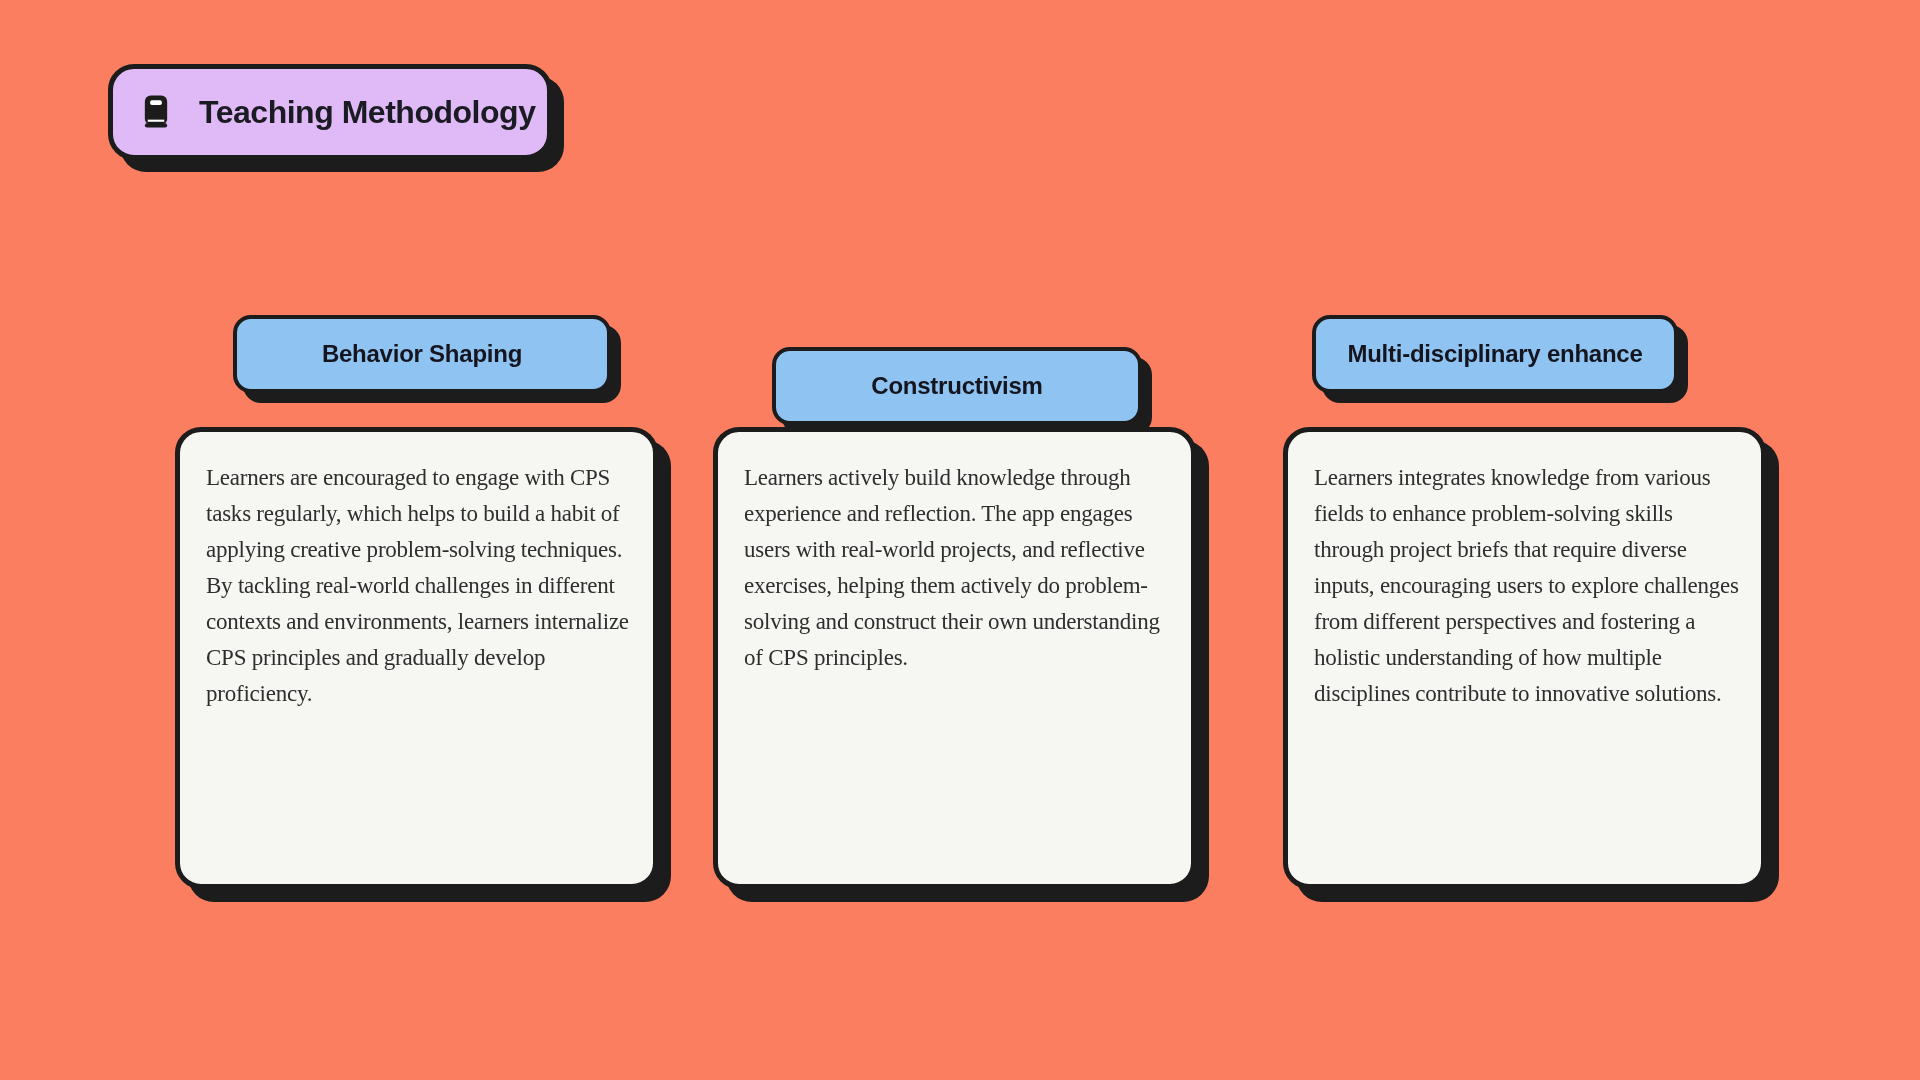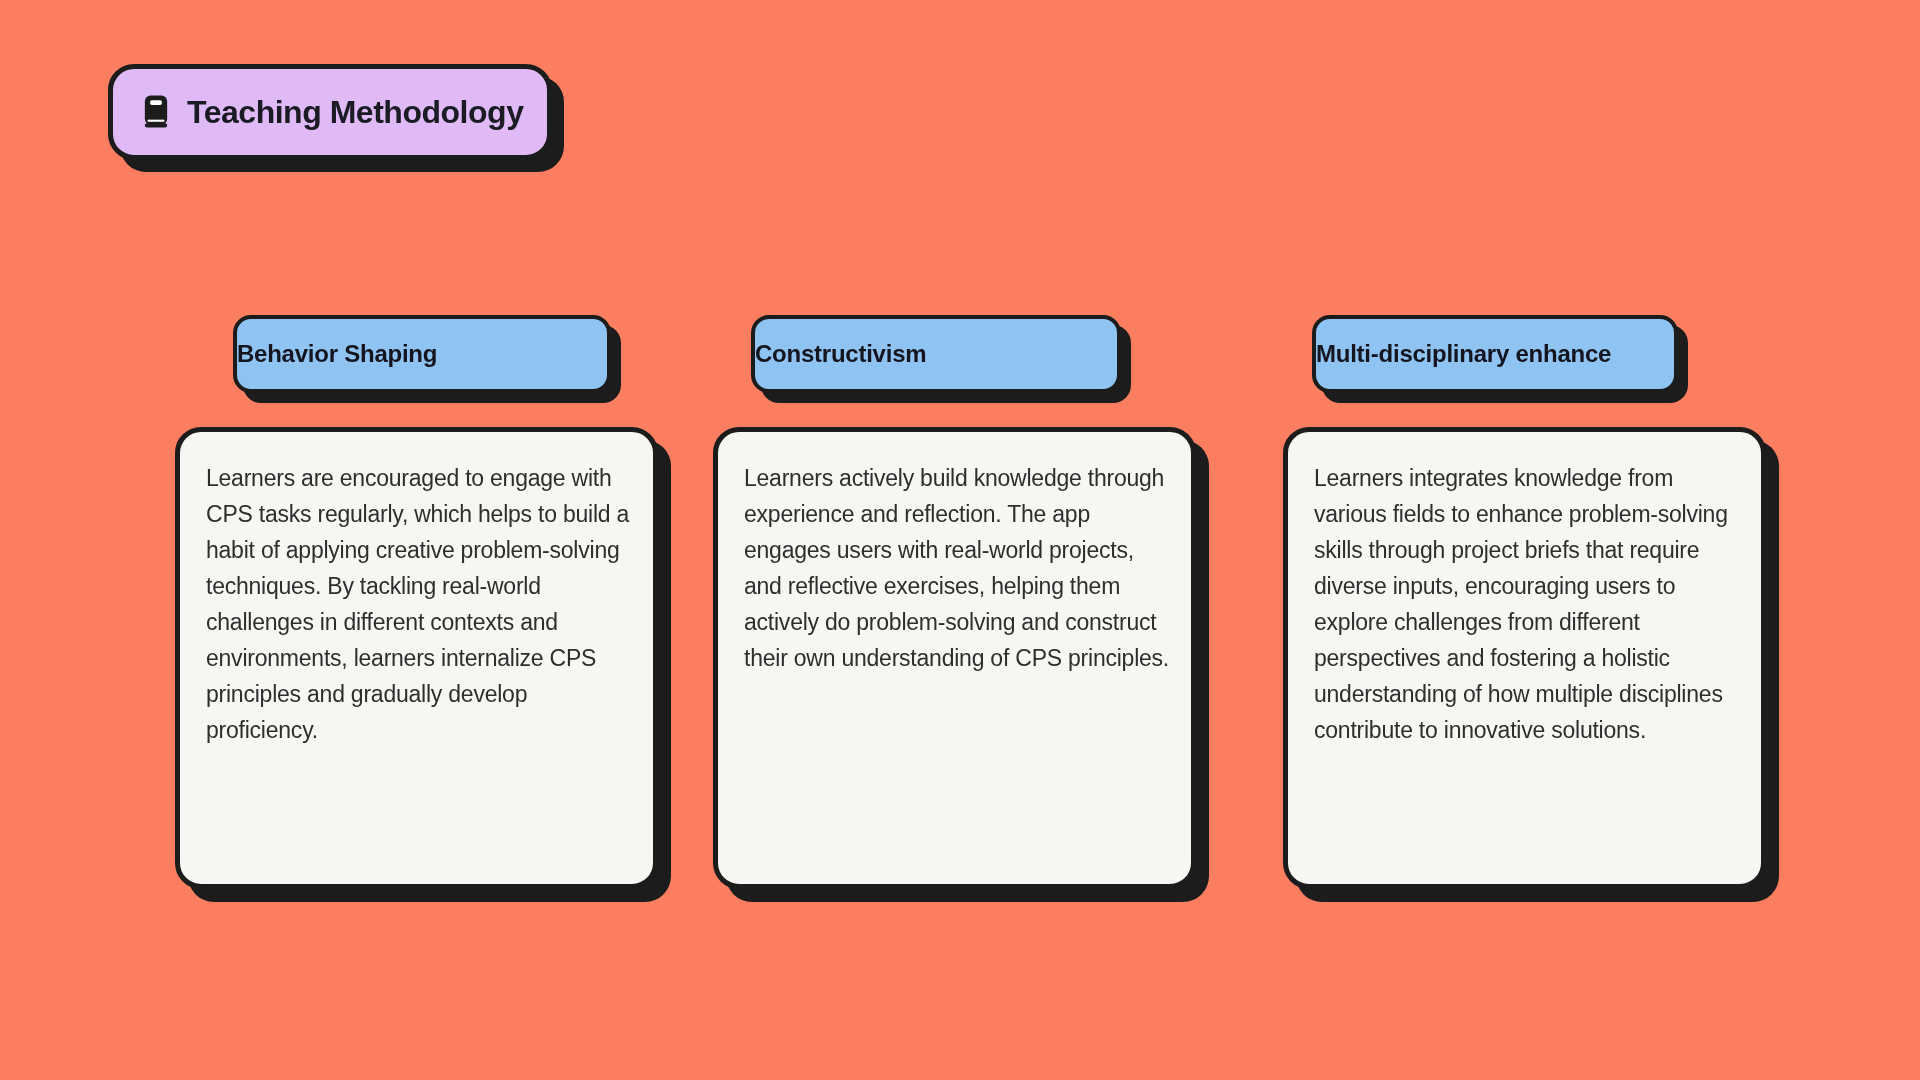--- a/index.html
+++ b/index.html
@@ -20,21 +20,21 @@
     position: absolute;
     left: 108px; top: 64px;
     width: 444px; height: 96px;
     box-sizing: border-box;
     background: var(--badge-bg, #DFBAF7);
     border: 5px solid var(--ink, #1C1C1C);
     border-radius: 26px;
     box-shadow: 12px 12px 0 var(--ink, #1C1C1C);
     display: flex;
     align-items: center;
-    gap: 18px;
+    gap: 30px;
     padding: 0 24px 0 30px;
   }
   .badge .book { display: flex; align-items: center; }
   .badge-label {
     font-size: 32px;
     font-weight: 600;
     letter-spacing: -0.015em;
     color: #1B1B24;
     white-space: nowrap;
   }
@@ -44,45 +44,46 @@
     position: absolute;
     top: 315px;
     height: 78px;
     box-sizing: border-box;
     background: var(--header-bg, #8FC4F2);
     border: 4px solid var(--ink, #1C1C1C);
     border-radius: 18px;
     box-shadow: 10px 10px 0 var(--ink, #1C1C1C);
     display: flex;
     align-items: center;
-    justify-content: flex-start;
+    justify-content: center;
   }
   .header span {
     font-size: 24px;
     font-weight: 600;
     letter-spacing: -0.01em;
     color: #15151F;
     white-space: nowrap;
   }
   .h1 { left: 233px; width: 378px; }
-  .h2 { left: 751px; width: 370px; }
+  .h2 { left: 772px; width: 370px; margin-top: 32px; }
   .h3 { left: 1312px; width: 366px; }
 
   
   .card {
     position: absolute;
     top: 427px;
     height: 462px;
     width: 483px;
     box-sizing: border-box;
     background: var(--card-bg, #F6F6F3);
     border: 5px solid var(--ink, #1C1C1C);
     border-radius: 26px;
     box-shadow: 13px 13px 0 var(--ink, #1C1C1C);
     padding: 28px 20px 28px 26px;
+    font-family: Liberation Serif, serif;
   }
   .card p {
     margin: 0;
     font-size: 23px;
     line-height: 36px;
     font-weight: 500;
     letter-spacing: -0.01em;
     color: var(--body-text, #2E2E2E);
   }
   .c1 { left: 175px; }

